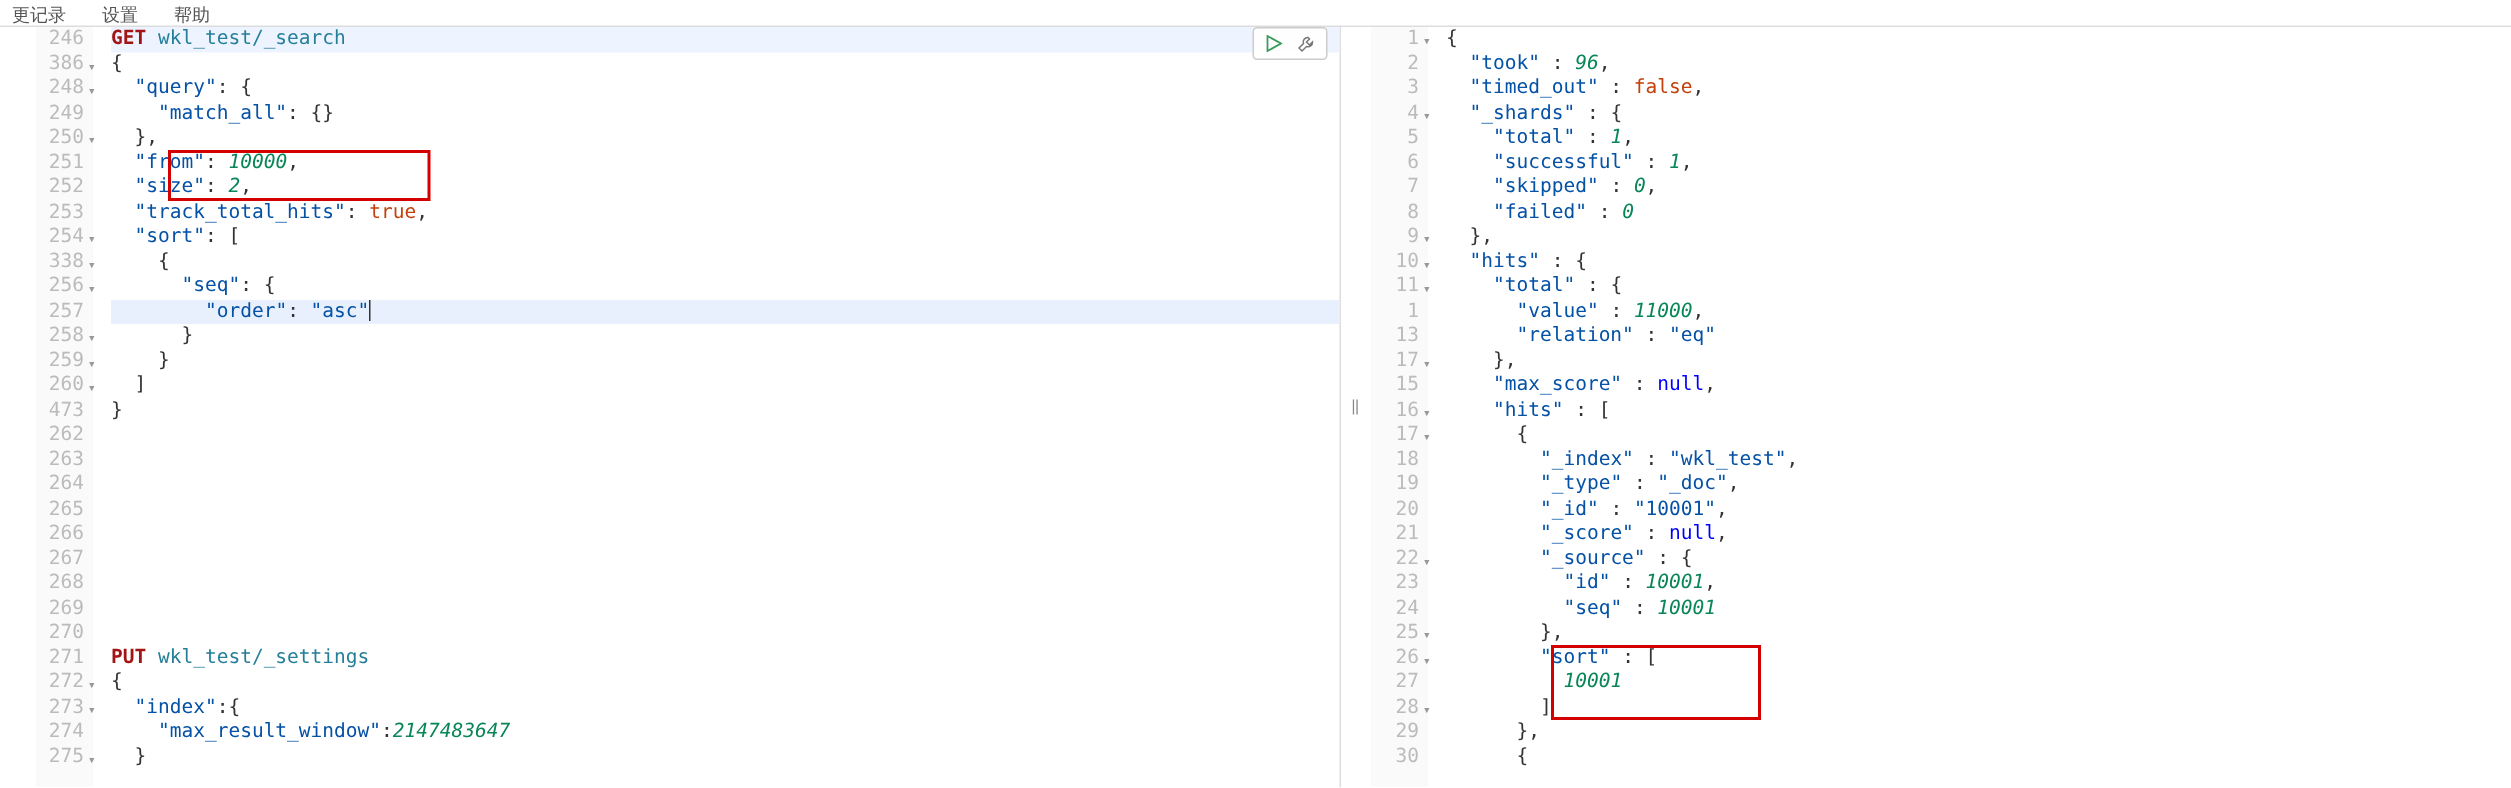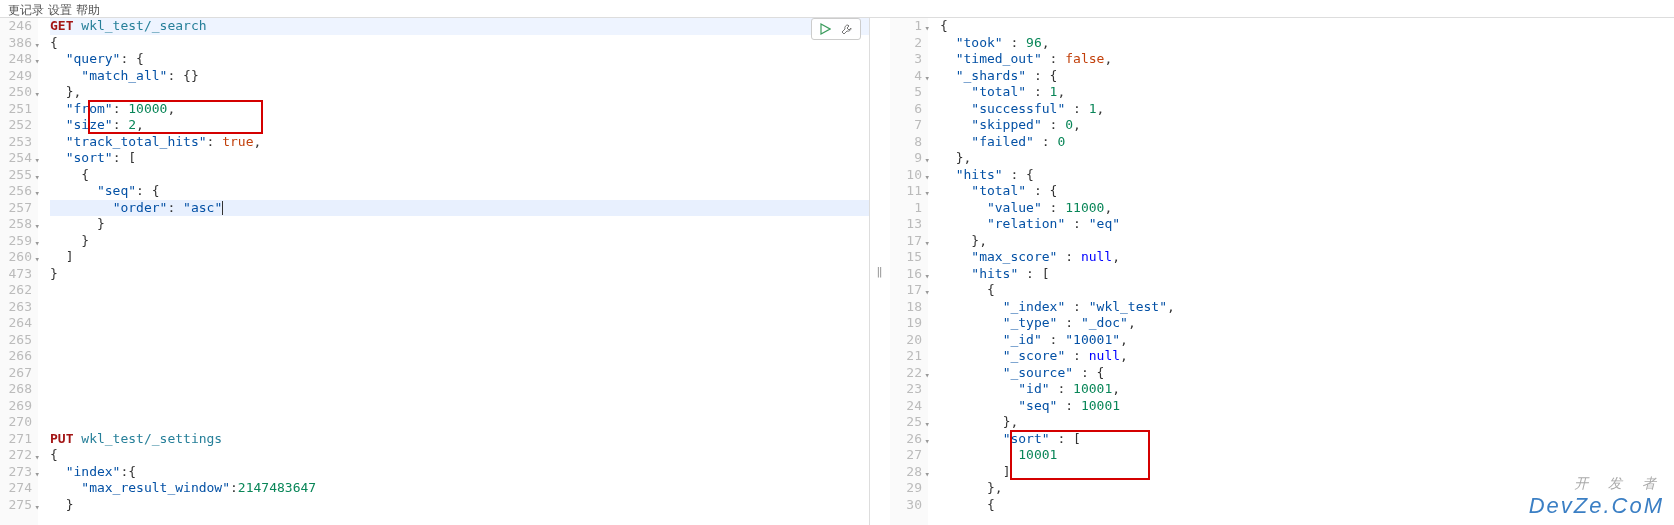--- a/index.html
+++ b/index.html
@@ -7,41 +7,41 @@
       font-family: "Microsoft YaHei", "SF Mono", Monaco, Menlo, Consolas, monospace;
       font-size: 13px;
       background: #ffffff;
       color: #333;
       width: 1674px;
       height: 525px;
       overflow: hidden;
     }
     .top-tabs {
       display: flex;
-      gap: 4px;
+      gap: 24px;
       padding: 2px 8px;
       font-size: 12px;
       color: #555;
       border-bottom: 1px solid #ddd;
       height: 18px;
     }
     .top-tabs span {
       cursor: pointer;
     }
     .main {
       display: flex;
       height: calc(100% - 18px);
     }
     .pane {
       position: relative;
       overflow: hidden;
       display: flex;
       flex-direction: column;
     }
-    .pane-left { width: 870px; border-right: 1px solid #ddd; }
+    .pane-left { width: 870px; border-right: 1px solid #ddd; margin-left: 24px; }
     .divider {
       width: 20px;
       background: #fff;
       display: flex;
       align-items: center;
       justify-content: center;
       color: #888;
       font-size: 10px;
       letter-spacing: 1px;
     }
@@ -76,21 +76,21 @@
       flex: 1;
       padding-left: 12px;
       white-space: pre;
       position: relative;
     }
     .line { height: 16.5px; position: relative; }
     .line.active { background: #e8f0fe; }
     .kw-method { color: #a31515; font-weight: bold; }
     .kw-path { color: #267f99; }
     .str { color: #0451a5; }
-    .num { color: #098658; }
+    .num { color: #098658; font-style: italic; }
     .bool { color: #c2410c; }
     .null { color: #0000ff; }
     .pu { color: #333; }
     .caret {
       display: inline-block;
       border-right: 1px solid #333;
       height: 14px;
       vertical-align: middle;
     }
     .action-bar {
@@ -163,21 +163,21 @@
       <div class="gutter" id="gutter-left">
           <div class="ln">246</div>
           <div class="ln fold">386</div>
           <div class="ln fold">248</div>
           <div class="ln">249</div>
           <div class="ln fold">250</div>
           <div class="ln">251</div>
           <div class="ln">252</div>
           <div class="ln">253</div>
           <div class="ln fold">254</div>
-          <div class="ln fold">255</div>
+          <div class="ln fold">338</div>
           <div class="ln fold">256</div>
           <div class="ln">257</div>
           <div class="ln fold">258</div>
           <div class="ln fold">259</div>
           <div class="ln fold">260</div>
           <div class="ln">473</div>
           <div class="ln">262</div>
           <div class="ln">263</div>
           <div class="ln">264</div>
           <div class="ln">265</div>
@@ -227,19 +227,15 @@
           <div class="ln">24</div>
           <div class="ln fold">25</div>
           <div class="ln fold">26</div>
           <div class="ln">27</div>
           <div class="ln fold">28</div>
           <div class="ln">29</div>
           <div class="ln">30</div>
         </div>
       <div class="code" id="code-right"><div class="line"><span class="pu">{</span></div><div class="line"><span class="pu"> </span><span class="pu"> </span><span class="str">"took"</span><span class="pu"> </span><span class="pu">:</span><span class="pu"> </span><span class="num">96</span><span class="pu">,</span></div><div class="line"><span class="pu"> </span><span class="pu"> </span><span class="str">"timed_out"</span><span class="pu"> </span><span class="pu">:</span><span class="pu"> </span><span class="bool">false</span><span class="pu">,</span></div><div class="line"><span class="pu"> </span><span class="pu"> </span><span class="str">"_shards"</span><span class="pu"> </span><span class="pu">:</span><span class="pu"> </span><span class="pu">{</span></div><div class="line"><span class="pu"> </span><span class="pu"> </span><span class="pu"> </span><span class="pu"> </span><span class="str">"total"</span><span class="pu"> </span><span class="pu">:</span><span class="pu"> </span><span class="num">1</span><span class="pu">,</span></div><div class="line"><span class="pu"> </span><span class="pu"> </span><span class="pu"> </span><span class="pu"> </span><span class="str">"successful"</span><span class="pu"> </span><span class="pu">:</span><span class="pu"> </span><span class="num">1</span><span class="pu">,</span></div><div class="line"><span class="pu"> </span><span class="pu"> </span><span class="pu"> </span><span class="pu"> </span><span class="str">"skipped"</span><span class="pu"> </span><span class="pu">:</span><span class="pu"> </span><span class="num">0</span><span class="pu">,</span></div><div class="line"><span class="pu"> </span><span class="pu"> </span><span class="pu"> </span><span class="pu"> </span><span class="str">"failed"</span><span class="pu"> </span><span class="pu">:</span><span class="pu"> </span><span class="num">0</span></div><div class="line"><span class="pu"> </span><span class="pu"> </span><span class="pu">}</span><span class="pu">,</span></div><div class="line"><span class="pu"> </span><span class="pu"> </span><span class="str">"hits"</span><span class="pu"> </span><span class="pu">:</span><span class="pu"> </span><span class="pu">{</span></div><div class="line"><span class="pu"> </span><span class="pu"> </span><span class="pu"> </span><span class="pu"> </span><span class="str">"total"</span><span class="pu"> </span><span class="pu">:</span><span class="pu"> </span><span class="pu">{</span></div><div class="line"><span class="pu"> </span><span class="pu"> </span><span class="pu"> </span><span class="pu"> </span><span class="pu"> </span><span class="pu"> </span><span class="str">"value"</span><span class="pu"> </span><span class="pu">:</span><span class="pu"> </span><span class="num">11000</span><span class="pu">,</span></div><div class="line"><span class="pu"> </span><span class="pu"> </span><span class="pu"> </span><span class="pu"> </span><span class="pu"> </span><span class="pu"> </span><span class="str">"relation"</span><span class="pu"> </span><span class="pu">:</span><span class="pu"> </span><span class="str">"eq"</span></div><div class="line"><span class="pu"> </span><span class="pu"> </span><span class="pu"> </span><span class="pu"> </span><span class="pu">}</span><span class="pu">,</span></div><div class="line"><span class="pu"> </span><span class="pu"> </span><span class="pu"> </span><span class="pu"> </span><span class="str">"max_score"</span><span class="pu"> </span><span class="pu">:</span><span class="pu"> </span><span class="null">null</span><span class="pu">,</span></div><div class="line"><span class="pu"> </span><span class="pu"> </span><span class="pu"> </span><span class="pu"> </span><span class="str">"hits"</span><span class="pu"> </span><span class="pu">:</span><span class="pu"> </span><span class="pu">[</span></div><div class="line"><span class="pu"> </span><span class="pu"> </span><span class="pu"> </span><span class="pu"> </span><span class="pu"> </span><span class="pu"> </span><span class="pu">{</span></div><div class="line"><span class="pu"> </span><span class="pu"> </span><span class="pu"> </span><span class="pu"> </span><span class="pu"> </span><span class="pu"> </span><span class="pu"> </span><span class="pu"> </span><span class="str">"_index"</span><span class="pu"> </span><span class="pu">:</span><span class="pu"> </span><span class="str">"wkl_test"</span><span class="pu">,</span></div><div class="line"><span class="pu"> </span><span class="pu"> </span><span class="pu"> </span><span class="pu"> </span><span class="pu"> </span><span class="pu"> </span><span class="pu"> </span><span class="pu"> </span><span class="str">"_type"</span><span class="pu"> </span><span class="pu">:</span><span class="pu"> </span><span class="str">"_doc"</span><span class="pu">,</span></div><div class="line"><span class="pu"> </span><span class="pu"> </span><span class="pu"> </span><span class="pu"> </span><span class="pu"> </span><span class="pu"> </span><span class="pu"> </span><span class="pu"> </span><span class="str">"_id"</span><span class="pu"> </span><span class="pu">:</span><span class="pu"> </span><span class="str">"10001"</span><span class="pu">,</span></div><div class="line"><span class="pu"> </span><span class="pu"> </span><span class="pu"> </span><span class="pu"> </span><span class="pu"> </span><span class="pu"> </span><span class="pu"> </span><span class="pu"> </span><span class="str">"_score"</span><span class="pu"> </span><span class="pu">:</span><span class="pu"> </span><span class="null">null</span><span class="pu">,</span></div><div class="line"><span class="pu"> </span><span class="pu"> </span><span class="pu"> </span><span class="pu"> </span><span class="pu"> </span><span class="pu"> </span><span class="pu"> </span><span class="pu"> </span><span class="str">"_source"</span><span class="pu"> </span><span class="pu">:</span><span class="pu"> </span><span class="pu">{</span></div><div class="line"><span class="pu"> </span><span class="pu"> </span><span class="pu"> </span><span class="pu"> </span><span class="pu"> </span><span class="pu"> </span><span class="pu"> </span><span class="pu"> </span><span class="pu"> </span><span class="pu"> </span><span class="str">"id"</span><span class="pu"> </span><span class="pu">:</span><span class="pu"> </span><span class="num">10001</span><span class="pu">,</span></div><div class="line"><span class="pu"> </span><span class="pu"> </span><span class="pu"> </span><span class="pu"> </span><span class="pu"> </span><span class="pu"> </span><span class="pu"> </span><span class="pu"> </span><span class="pu"> </span><span class="pu"> </span><span class="str">"seq"</span><span class="pu"> </span><span class="pu">:</span><span class="pu"> </span><span class="num">10001</span></div><div class="line"><span class="pu"> </span><span class="pu"> </span><span class="pu"> </span><span class="pu"> </span><span class="pu"> </span><span class="pu"> </span><span class="pu"> </span><span class="pu"> </span><span class="pu">}</span><span class="pu">,</span></div><div class="line"><span class="pu"> </span><span class="pu"> </span><span class="pu"> </span><span class="pu"> </span><span class="pu"> </span><span class="pu"> </span><span class="pu"> </span><span class="pu"> </span><span class="str">"sort"</span><span class="pu"> </span><span class="pu">:</span><span class="pu"> </span><span class="pu">[</span></div><div class="line"><span class="pu"> </span><span class="pu"> </span><span class="pu"> </span><span class="pu"> </span><span class="pu"> </span><span class="pu"> </span><span class="pu"> </span><span class="pu"> </span><span class="pu"> </span><span class="pu"> </span><span class="num">10001</span></div><div class="line"><span class="pu"> </span><span class="pu"> </span><span class="pu"> </span><span class="pu"> </span><span class="pu"> </span><span class="pu"> </span><span class="pu"> </span><span class="pu"> </span><span class="pu">]</span></div><div class="line"><span class="pu"> </span><span class="pu"> </span><span class="pu"> </span><span class="pu"> </span><span class="pu"> </span><span class="pu"> </span><span class="pu">}</span><span class="pu">,</span></div><div class="line"><span class="pu"> </span><span class="pu"> </span><span class="pu"> </span><span class="pu"> </span><span class="pu"> </span><span class="pu"> </span><span class="pu">{</span></div><div class="red-box" style="top: 411.5px; left: 82px; width: 140px; height: 50.5px;"></div></div>
     </div>
-    <div class="watermark">
-      <span class="top">开 发 者</span>
-      <span>DevZe.CoM</span>
-    </div>
   </div>
 
 </div>
 
 </body></html>

